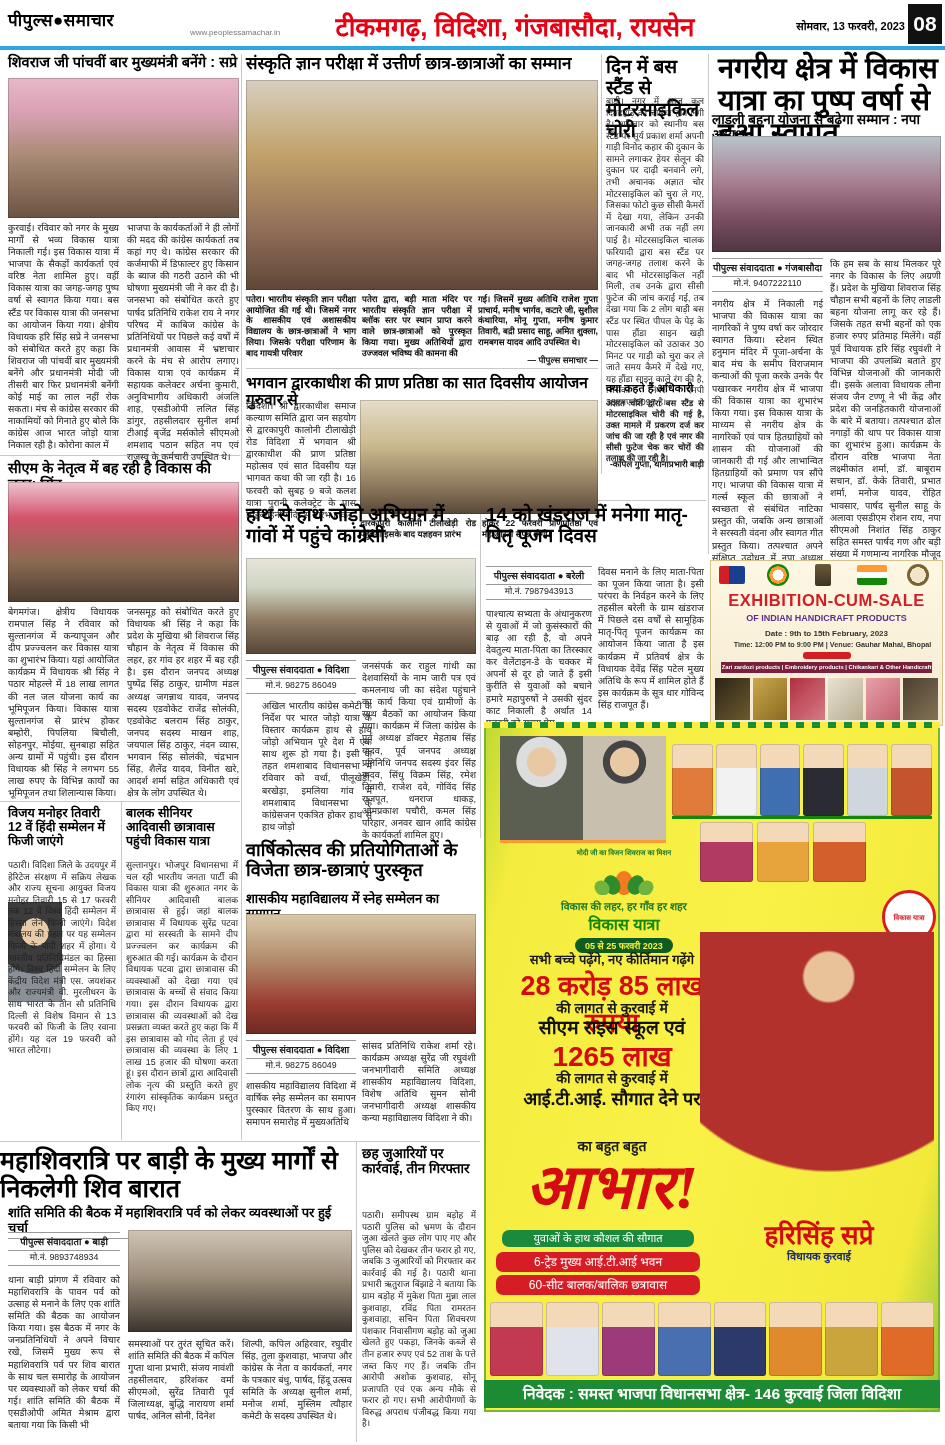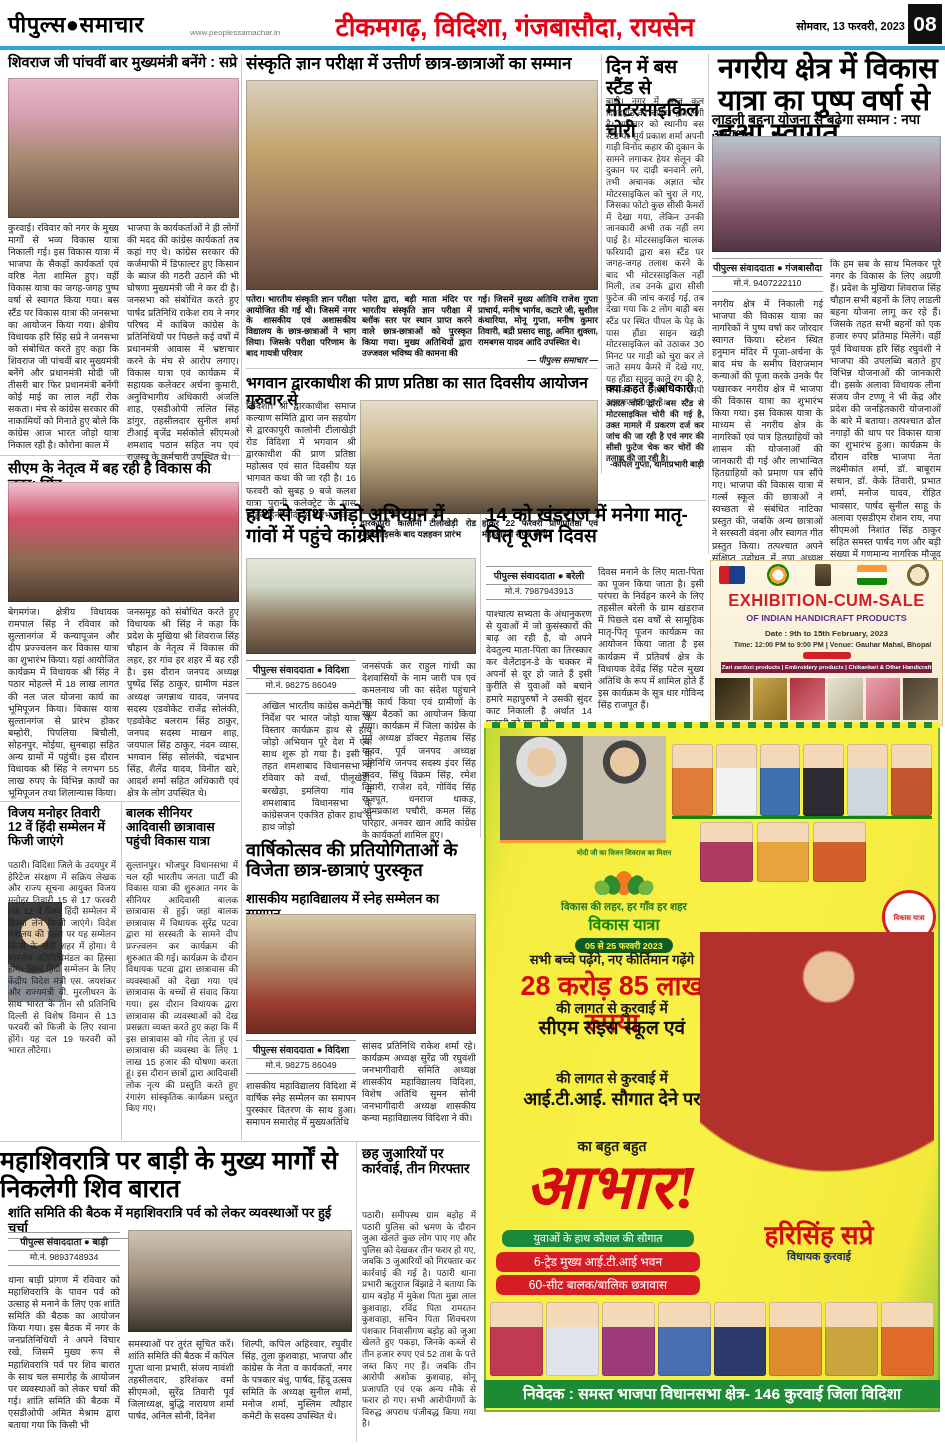--- a/index.html
+++ b/index.html
@@ -17,33 +17,33 @@
   .ph-temple{background:linear-gradient(180deg,#d8cfc0,#c2a26a 35%,#93705a 70%,#5f4638 100%);}
   .ph-meet{background:linear-gradient(180deg,#b9c4cc,#a77f90 40%,#7c4f63 70%,#4f3542 100%);}
   .ph-dwarka{background:linear-gradient(180deg,#e5ddc8,#cbb98e 40%,#8f7a5e 75%,#564737 100%);}
   .ph-stage{background:linear-gradient(180deg,#e8e4da,#cfd6c4 30%,#8f7a62 65%,#574636 100%);}
   .ph-child{background:linear-gradient(180deg,#efc4d2,#d2536a 30%,#8d6b52 65%,#4e3d31 100%);}
   .ph-crowd{background:linear-gradient(180deg,#d9c9a9,#b08968 40%,#9a3b30 75%,#6e2a22 100%);}
   .ph-street{background:linear-gradient(180deg,#cfc4b4,#9f8f7c 45%,#5f564a 80%,#3a342c 100%);}
   .ph-portrait{background:radial-gradient(circle at 50% 30%,#e8cba8 0 18%,#3c3c3c 19% 55%,#8a9096 56% 100%);}
   .rule-v{background:#c9c9c9;width:1px;}
   .rule-h{background:#c9c9c9;height:1px;}
-  .dotline{font-size:8.6px;font-weight:bold;text-align:right;color:#222;font-style:italic;}
+  .dotline{font-size:8.6px;font-weight:bold;text-align:right;color:#222;}
   .head{border-radius:3px;box-shadow:inset 0 0 0 1px rgba(0,0,0,.15);
         background:linear-gradient(180deg,#f3d9b8 0 34%,var(--c,#c75b39) 34% 100%);}
   .adtxt{text-align:center;width:244px;left:6px;}
   .pill{border-radius:7px;color:#fff;font-weight:normal;text-align:center;}
 </style>
 </head>
 <body>
 
 <div class="page">
 
   <div class="abs" style="left:8px;top:8px;width:180px;">
-    <span style="font-size:22px;font-weight:900;color:#000;letter-spacing:.5px;">पीपुल्स●समाचार</span>
+    <span style="font-size:17px;font-weight:900;color:#000;letter-spacing:.5px;">पीपुल्स●समाचार</span>
   </div>
   <div class="abs" style="left:190px;top:28px;font-size:8px;color:#777;">www.peoplessamachar.in</div>
   <div class="abs" style="left:280px;top:8px;width:470px;text-align:center;font-size:26px;font-weight:900;color:#e60012;">टीकमगढ़, विदिशा, गंजबासौदा, रायसेन</div>
   <div class="abs" style="left:780px;top:18px;width:125px;text-align:right;font-size:11px;font-weight:bold;color:#000;">सोमवार, 13 फरवरी, 2023</div>
   <div class="abs" style="left:908px;top:4px;width:34px;height:40px;background:#111;color:#fff;font-size:21px;font-weight:bold;display:flex;align-items:center;justify-content:center;">08</div>
   <div class="abs" style="left:0;top:46px;width:945px;height:4px;background:#2aa9e0;"></div>
 
   <div class="abs rule-v" style="left:241px;top:54px;height:1086px;"></div>
   <div class="abs rule-v" style="left:601px;top:54px;height:420px;"></div>
   <div class="abs rule-v" style="left:708px;top:54px;height:500px;"></div>
@@ -214,20 +214,21 @@
       <div style="font-size:10.5px;color:#1d7a2e;font-weight:900;">विकास की लहर, हर गाँव हर शहर</div>
       <div style="font-size:16px;color:#138808;font-weight:900;">विकास यात्रा</div>
       <div style="display:inline-block;background:#0e5c20;color:#f8ef40;font-size:9px;font-weight:bold;border-radius:8px;padding:1px 10px;margin-top:2px;">05 से 25 फरवरी 2023</div>
     </div>
     <div class="abs" style="left:398px;top:168px;width:48px;height:48px;border-radius:50%;background:#fff;border:3px solid #d61c24;display:flex;align-items:center;justify-content:center;text-align:center;font-size:7px;font-weight:900;color:#d61c24;">विकास यात्रा</div>
 
     <div class="abs adtxt" style="top:228px;font-size:13px;font-weight:900;color:#1a1a1a;">सभी बच्चे पढ़ेंगे, नए कीर्तिमान गढ़ेंगे</div>
     <div class="abs adtxt" style="top:244px;font-size:27px;font-weight:900;color:#d60b12;">28 करोड़ 85 लाख रुपया</div>
     <div class="abs adtxt" style="top:276px;font-size:14px;font-weight:900;color:#1a1a1a;">की लागत से कुरवाई में</div>
     <div class="abs adtxt" style="top:292px;font-size:19px;font-weight:900;color:#111;">सीएम राइस स्कूल एवं</div>
+    <div class="abs adtxt" style="top:314px;font-size:28px;font-weight:900;color:#d60b12;">1265 लाख</div>
     <div class="abs adtxt" style="top:346px;font-size:14px;font-weight:900;color:#1a1a1a;">की लागत से कुरवाई में</div>
     <div class="abs adtxt" style="top:364px;font-size:18px;font-weight:900;color:#111;">आई.टी.आई. सौगात देने पर</div>
     <div class="abs adtxt" style="top:414px;font-size:14px;font-weight:900;color:#1a1a1a;">का बहुत बहुत</div>
     <div class="abs adtxt" style="top:420px;font-size:62px;font-weight:900;font-style:italic;color:#d60b12;font-family:'Liberation Serif','DejaVu Serif',serif;">आभार!</div>
 
     <div class="abs" style="left:216px;top:210px;width:234px;height:280px;background:radial-gradient(circle at 55% 16%,#e9c29a 0 9%,#b3312c 10% 72%,rgba(179,49,44,0) 73%);"></div>
     <div class="abs" style="left:230px;top:494px;width:210px;text-align:center;font-size:26px;font-weight:900;color:#d60b12;">हरिसिंह सप्रे</div>
     <div class="abs" style="left:230px;top:526px;width:210px;text-align:center;font-size:11px;font-weight:900;color:#1b2a6b;">विधायक कुरवाई</div>
 
     <div class="abs pill" style="left:18px;top:508px;width:192px;height:17px;background:#1c8a3c;font-size:11px;line-height:17px;">युवाओं के हाथ कौशल की सौगात</div>

